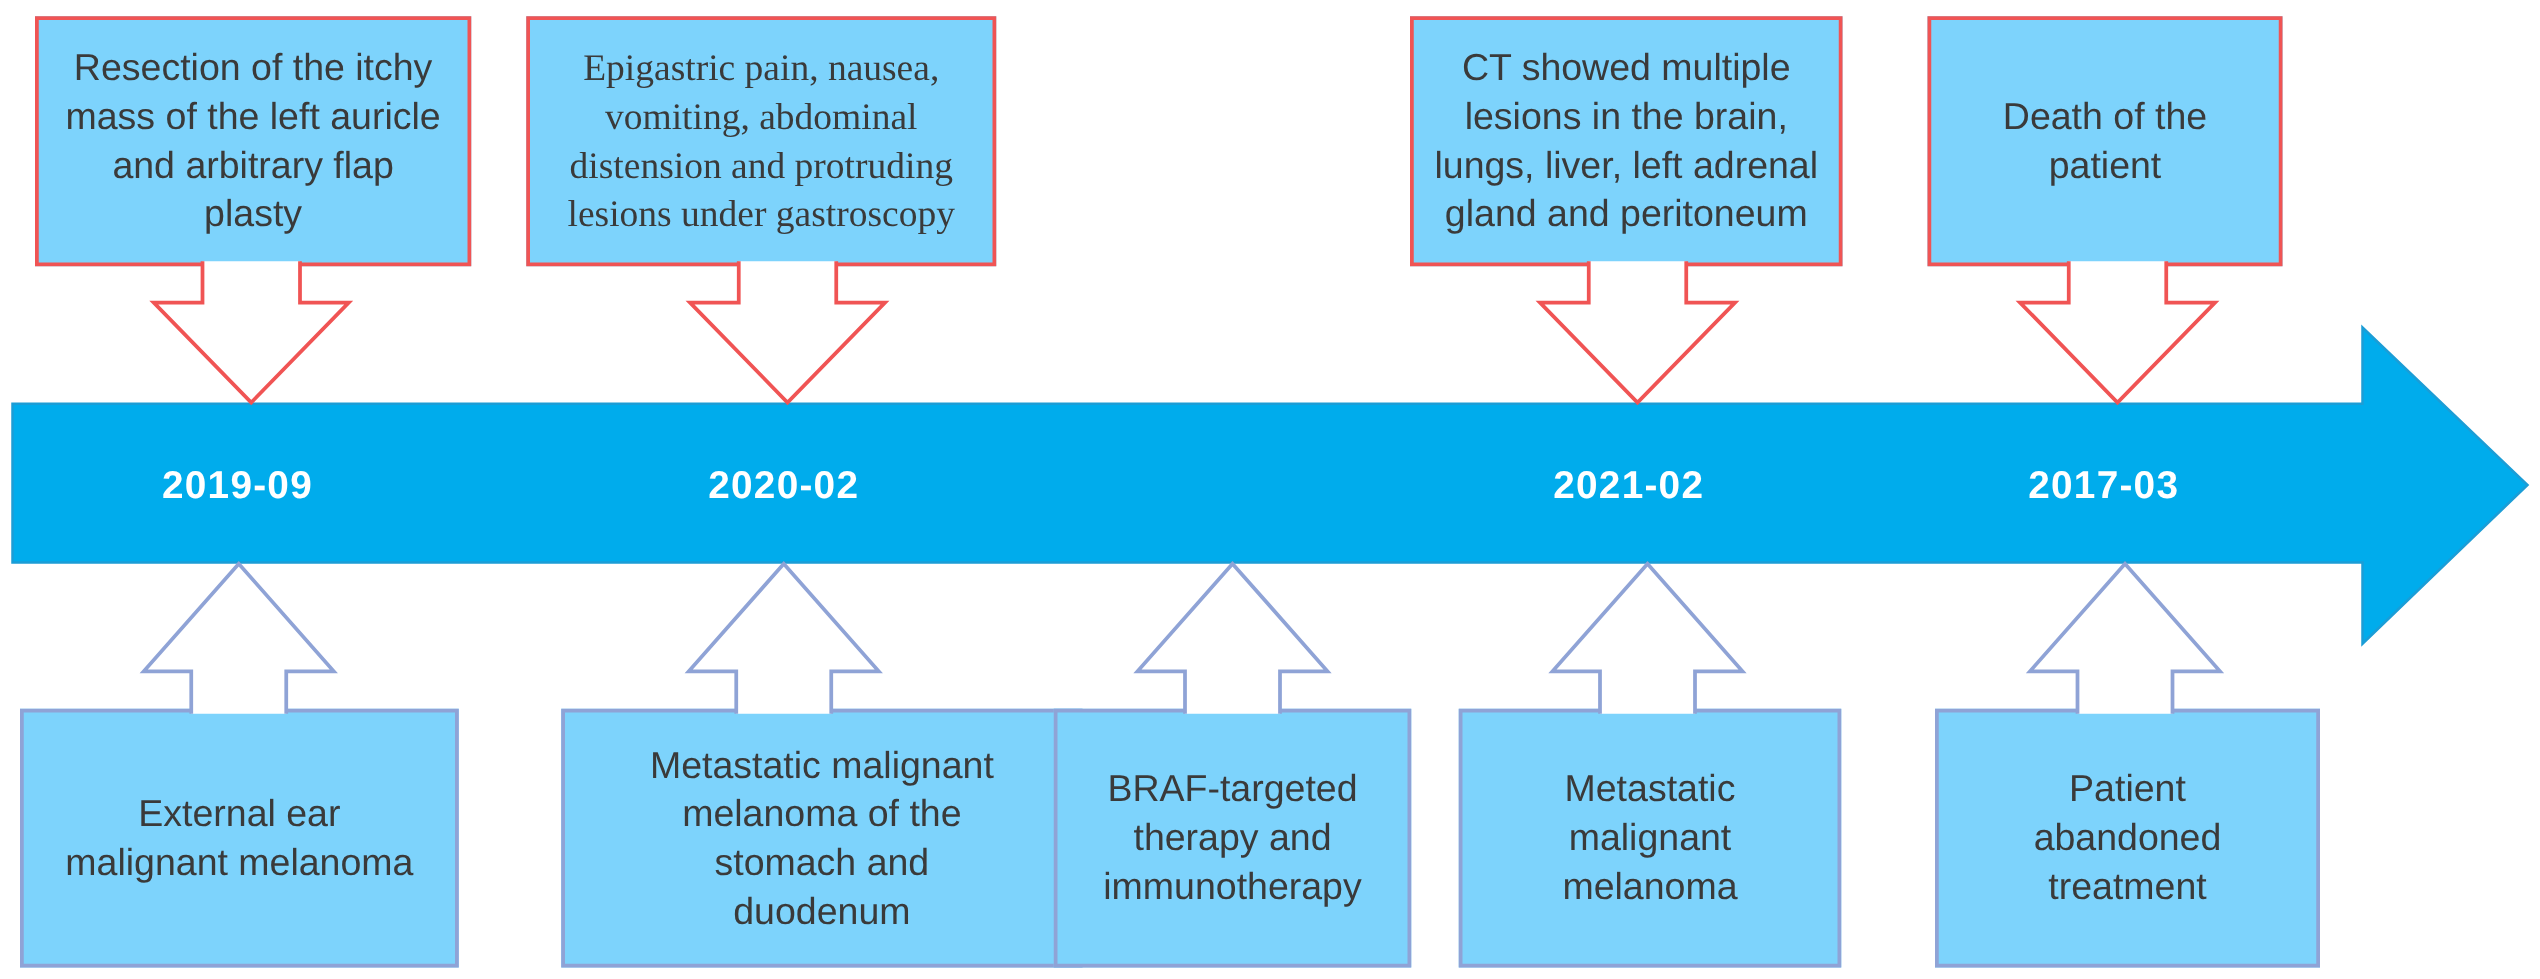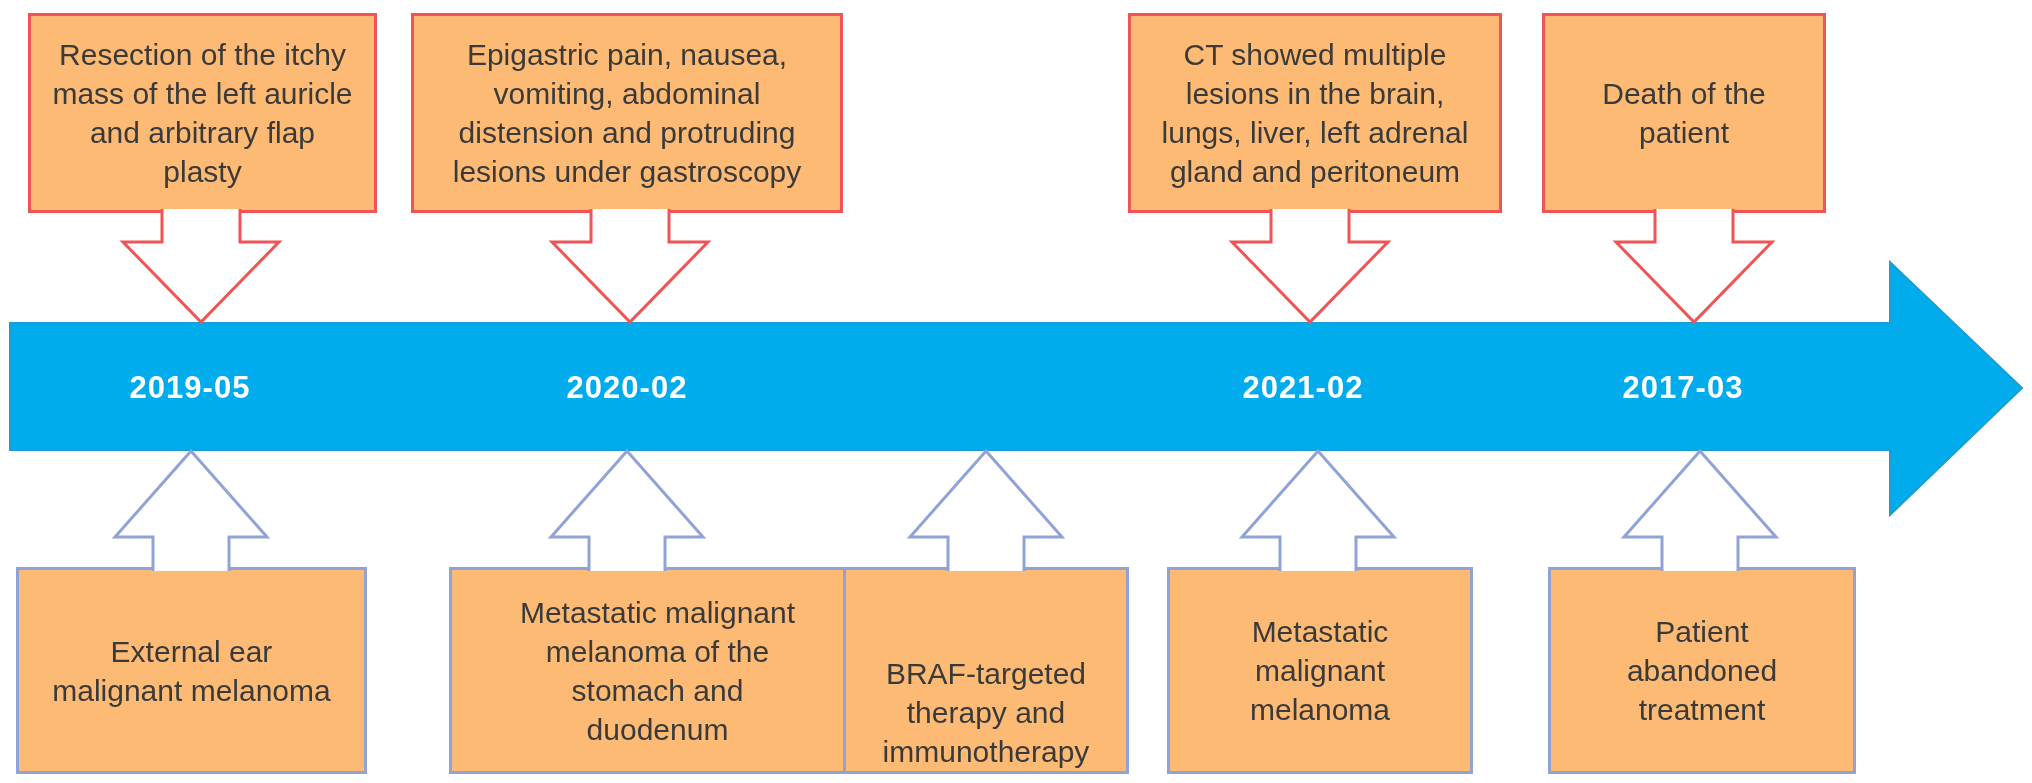--- a/index.html
+++ b/index.html
@@ -6,21 +6,21 @@
   #figure {
     position: relative;
     width: 2032px;
     height: 783px;
     background: #ffffff;
     font-family: "Liberation Sans", sans-serif;
     overflow: hidden;
   }
   .event-box {
     position: absolute;
-    background: #fdba74;
+    background: #7dd3fc;
     display: flex;
     align-items: center;
     justify-content: center;
     text-align: center;
     color: #3a3a3a;
     font-size: 30px;
     line-height: 39px;
     white-space: pre-line;
     box-sizing: border-box;
     z-index: 1;
@@ -48,38 +48,38 @@
 </style>
 </head>
 <body>
 
 <div id="figure">
 
   <div class="event-box top" style="left:28px;   width:349px;"><span>Resection of the itchy
 mass of the left auricle
 and arbitrary flap
 plasty</span></div>
-  <div class="event-box top" style="left:411px;  width:432px;"><span>Epigastric pain, nausea,
+  <div class="event-box top" style="left:421px;  width:376px;font-family:Liberation Serif, serif;"><span>Epigastric pain, nausea,
 vomiting, abdominal
 distension and protruding
 lesions under gastroscopy</span></div>
-  <div class="event-box top" style="left:1128px; width:374px;"><span>CT showed multiple
+  <div class="event-box top" style="left:1128px; width:346px;"><span>CT showed multiple
 lesions in the brain,
 lungs, liver, left adrenal
 gland and peritoneum</span></div>
   <div class="event-box top" style="left:1542px; width:284px;"><span>Death of the
 patient</span></div>
 
   <div class="event-box bottom" style="left:16px;   width:351px;"><span>External ear
 malignant melanoma</span></div>
   <div class="event-box bottom" style="left:449px;  width:417px;"><span>Metastatic malignant
 melanoma of the
 stomach and
 duodenum</span></div>
-  <div class="event-box bottom" style="left:843px;  width:286px;align-items:flex-end;"><span>BRAF-targeted
+  <div class="event-box bottom" style="left:843px;  width:286px;"><span>BRAF-targeted
 therapy and
 immunotherapy</span></div>
   <div class="event-box bottom" style="left:1167px; width:306px;"><span>Metastatic
 malignant
 melanoma</span></div>
   <div class="event-box bottom" style="left:1548px; width:308px;"><span>Patient
 abandoned
 treatment</span></div>
 
   <svg id="arrow-layer" viewBox="0 0 2032 783" xmlns="http://www.w3.org/2000/svg">
@@ -91,18 +91,18 @@
     <path d="M1271,209 V242 H1232 L1310,322 L1388,242 H1349 V209" fill="#ffffff" stroke="#F05454" stroke-width="3"></path>
     <path d="M1655,209 V242 H1616 L1694,322 L1772,242 H1733 V209" fill="#ffffff" stroke="#F05454" stroke-width="3"></path>
 
     <path d="M153,571 V537 H115 L191,451 L267,537 H229 V571" fill="#ffffff" stroke="#8FA3D6" stroke-width="3"></path>
     <path d="M589,571 V537 H551 L627,451 L703,537 H665 V571" fill="#ffffff" stroke="#8FA3D6" stroke-width="3"></path>
     <path d="M948,571 V537 H910 L986,451 L1062,537 H1024 V571" fill="#ffffff" stroke="#8FA3D6" stroke-width="3"></path>
     <path d="M1280,571 V537 H1242 L1318,451 L1394,537 H1356 V571" fill="#ffffff" stroke="#8FA3D6" stroke-width="3"></path>
     <path d="M1662,571 V537 H1624 L1700,451 L1776,537 H1738 V571" fill="#ffffff" stroke="#8FA3D6" stroke-width="3"></path>
   </svg>
 
-  <div class="date-label" style="left:90px;">2019-05</div>
+  <div class="date-label" style="left:90px;">2019-09</div>
   <div class="date-label" style="left:527px;">2020-02</div>
   <div class="date-label" style="left:1203px;">2021-02</div>
   <div class="date-label" style="left:1583px;">2017-03</div>
 
 </div>
 
 </body></html>

